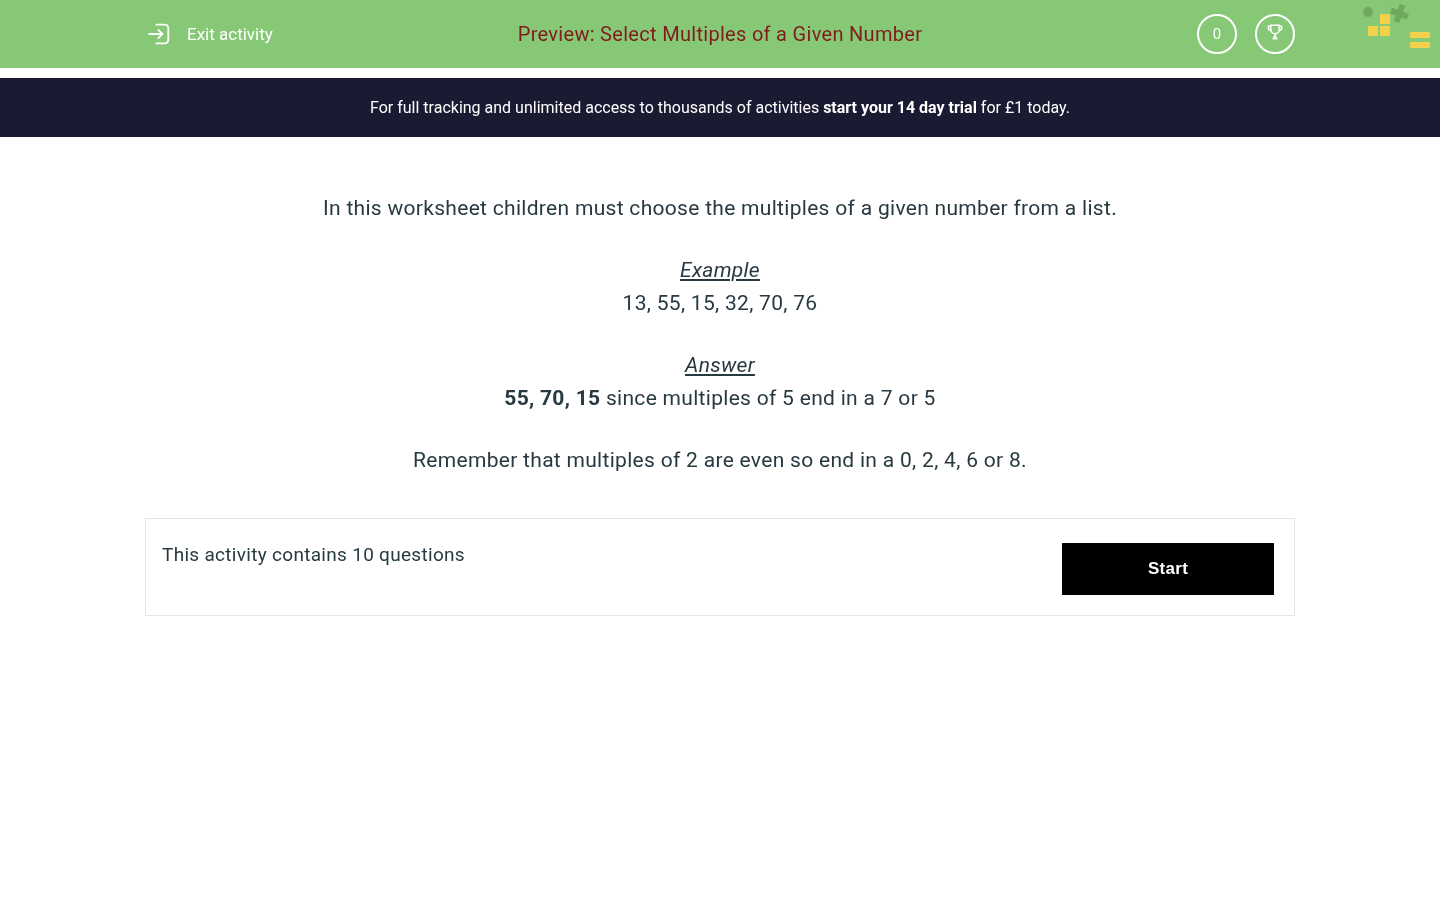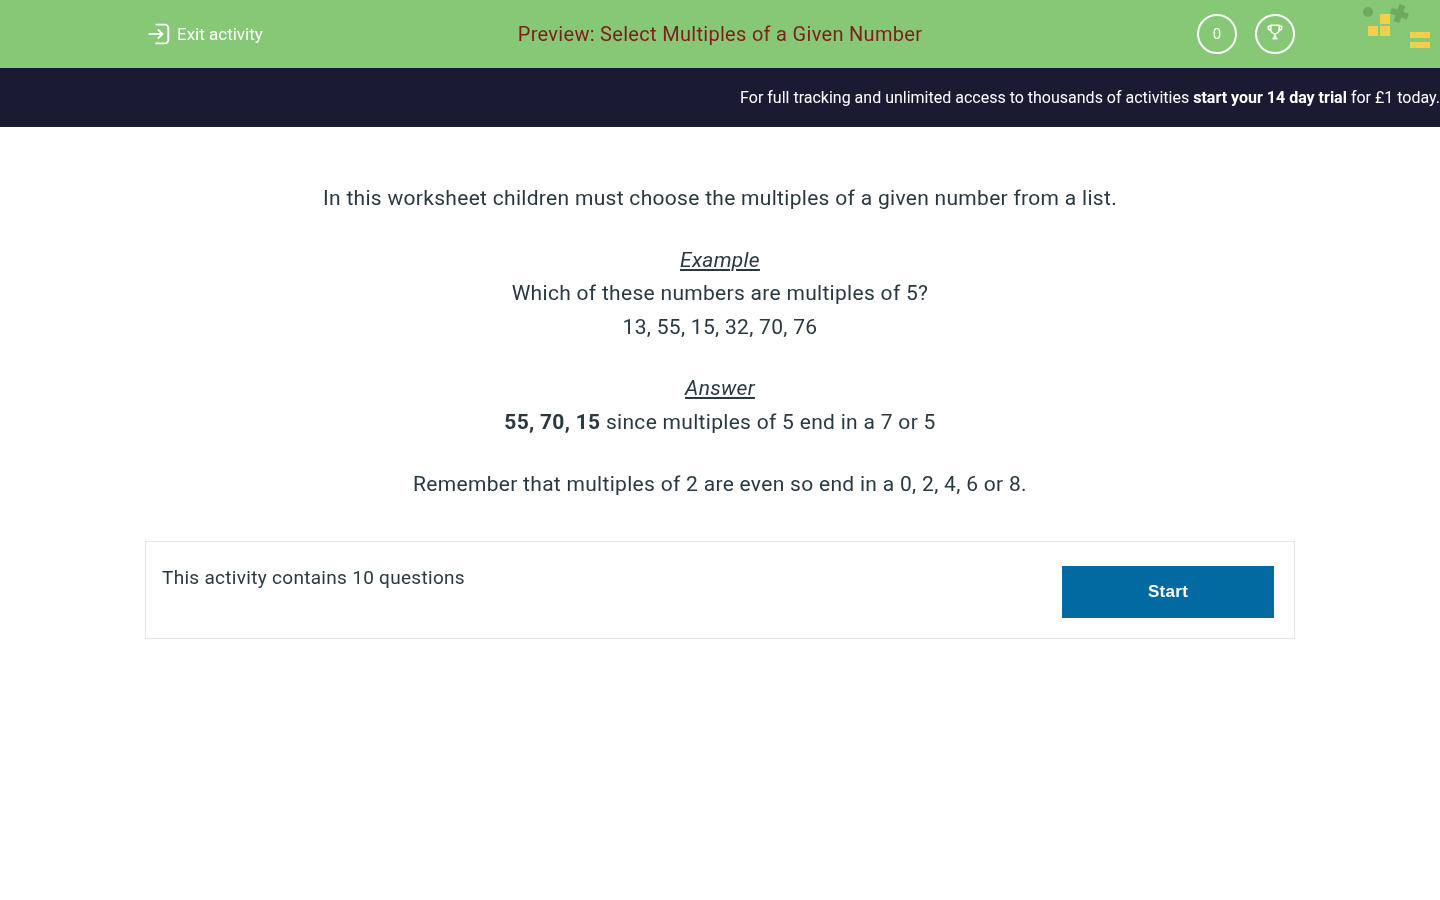--- a/index.html
+++ b/index.html
@@ -23,21 +23,21 @@
       align-items: center;
       padding: 0 145px;
       position: relative;
     }
     .exit-activity {
       display: flex;
       align-items: center;
       color: #ffffff;
       font-size: 17px;
       cursor: pointer;
-      gap: 4px;
+      gap: 14px;
     }
     .exit-icon svg {
       width: 28px;
       height: 28px;
       display: block;
     }
     .header-title {
       position: absolute;
       left: 50%;
       transform: translateX(-50%);
@@ -80,23 +80,24 @@
       position: absolute;
       top: 0;
       right: 0;
       width: 90px;
       height: 60px;
       pointer-events: none;
     }
     .banner {
       background: #1a1a33;
       color: #ffffff;
-      text-align: right;
-      padding: 20px 0;
+      text-align: center;
+      padding: 20px 16px;
       font-size: 16px;
+      margin-top: 10px;
     }
     .banner strong {
       font-weight: 700;
     }
     .content {
       padding: 55px 145px 0;
       text-align: center;
       color: #283941;
       font-size: 21px;
       line-height: 1.6;
@@ -123,21 +124,21 @@
       align-items: flex-start;
       justify-content: space-between;
       padding: 24px 20px 20px 16px;
     }
     .activity-bar-text {
       font-size: 19px;
       color: #283941;
       letter-spacing: 0.3px;
     }
     .start-button {
-      background: #0369a1;
+      background: #000000;
       color: #ffffff;
       border: none;
       font-size: 17px;
       font-weight: 600;
       padding: 16px 0;
       width: 212px;
       cursor: pointer;
       letter-spacing: 0.3px;
     }
   </style>
@@ -190,21 +191,20 @@
 </div>
 
 <div class="banner">
   <span>For full tracking and unlimited access to thousands of activities </span><strong>start your 14 day trial</strong><span> for £1 today.</span>
 </div>
 
 <div class="content">
   <p>In this worksheet children must choose the multiples of a given number from a list.</p>
   <div class="section-gap"></div>
   <p><span class="underline">Example</span></p>
-  <p>Which of these numbers are multiples of 5?</p>
   <p>13, 55, 15, 32, 70, 76</p>
   <div class="section-gap"></div>
   <p><span class="underline">Answer  </span></p>
   <p>
     <span class="bold">55, 70, 15</span><span>  since multiples of 5 end in a 7 or 5</span>
   </p>
   <div class="section-gap"></div>
   <p>Remember that multiples of 2 are even so end in a 0, 2, 4, 6 or 8.</p>
 </div>
 

